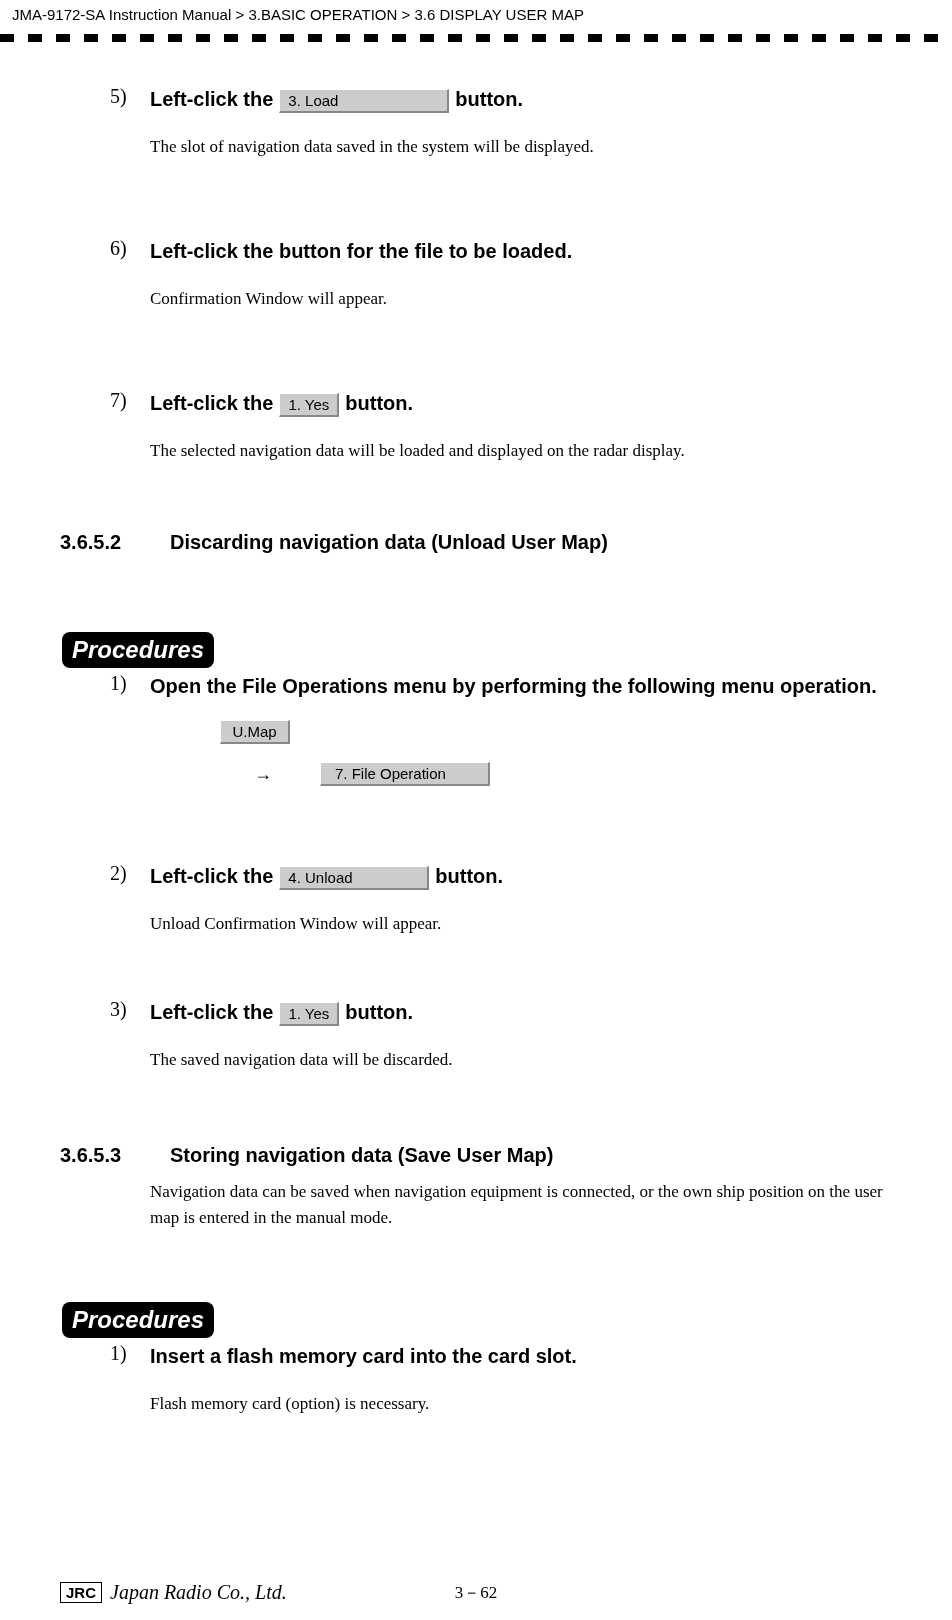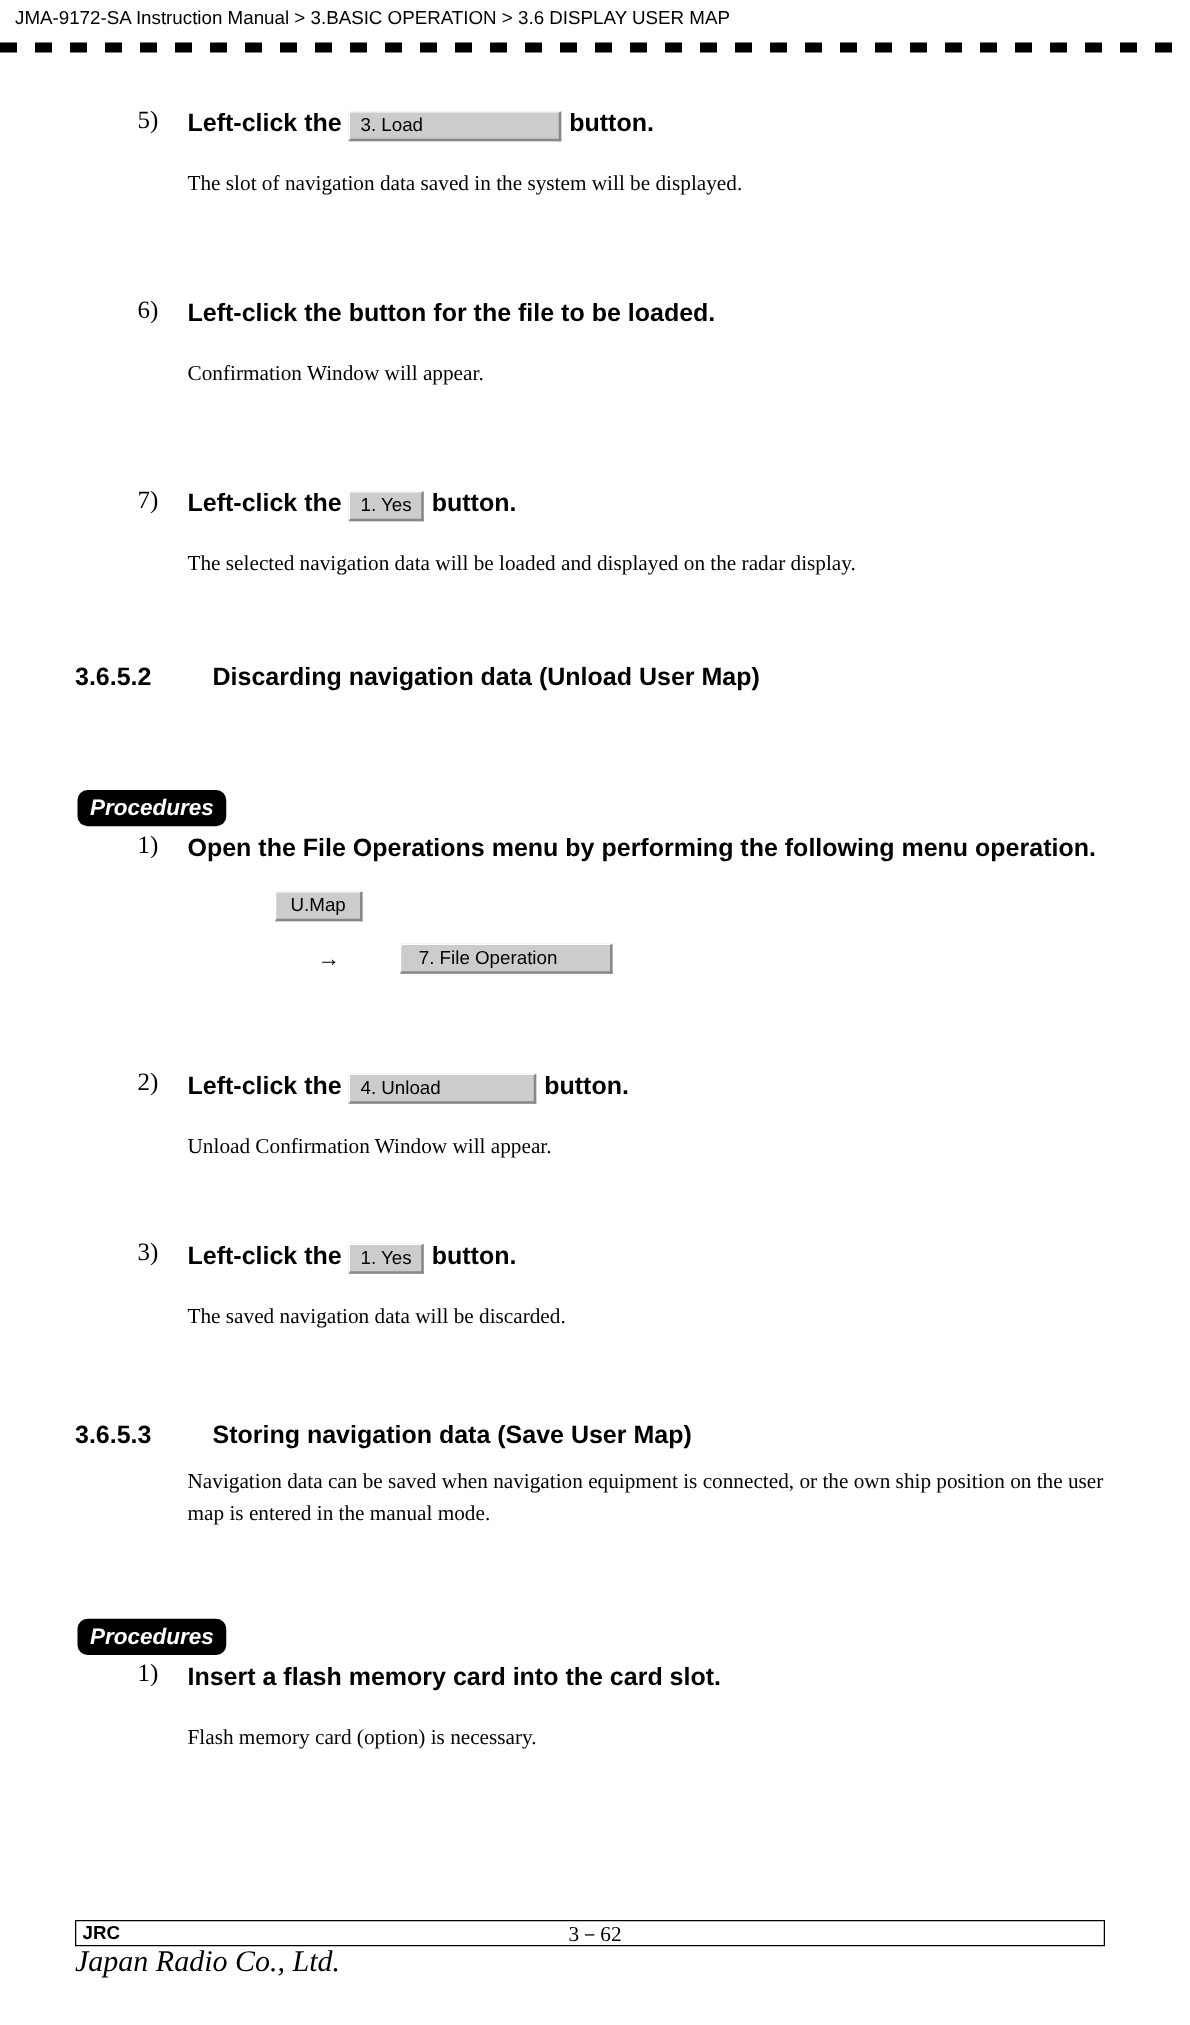--- a/index.html
+++ b/index.html
@@ -84,21 +84,21 @@
     margin-top: 6px;
   }
   .sec-num { width: 110px; }
   .procedures-badge {
     display: inline-block;
     background: #000;
     color: #fff;
     font-family: Arial, sans-serif;
     font-weight: bold;
     font-style: italic;
-    font-size: 18px;
+    font-size: 24px;
     padding: 4px 10px;
     border-radius: 8px;
     margin-left: -48px;
     margin-bottom: 4px;
   }
   .menu-path {
     margin-left: 70px;
     margin-top: 20px;
   }
   .menu-row {
@@ -113,39 +113,39 @@
   }
   .body-text {
     font-family: "Times New Roman", serif;
     font-size: 17px;
     margin-left: 90px;
     margin-top: 12px;
     line-height: 1.5;
   }
   .footer {
     position: absolute;
-    bottom: 36px;
+    bottom: 16px;
     left: 0;
     width: 100%;
     display: flex;
+    align-items: center;
     padding: 0 60px;
-    flex-direction: column;
   }
   .jrc-box {
     border: 1px solid #000;
     font-family: Arial, sans-serif;
     font-weight: bold;
     font-size: 15px;
     padding: 1px 5px;
     margin-right: 8px;
   }
   .jrc-script {
     font-family: "Brush Script MT", cursive;
     font-style: italic;
-    font-size: 24px;
+    font-size: 20px;
   }
   .page-num {
     position: absolute;
     left: 50%;
     transform: translateX(-50%);
     font-family: "Times New Roman", serif;
     font-size: 17px;
   }
 </style>
 </head>

